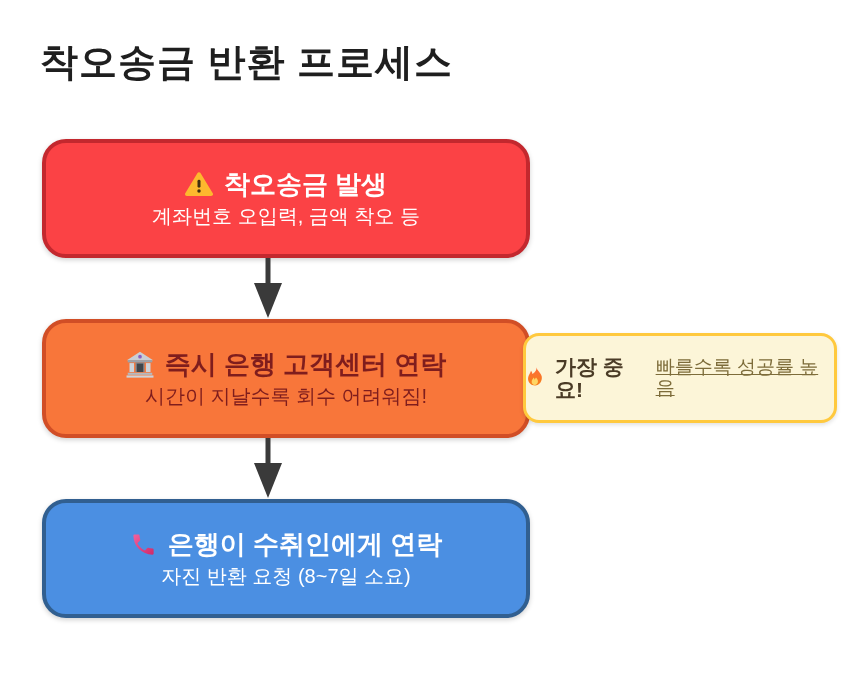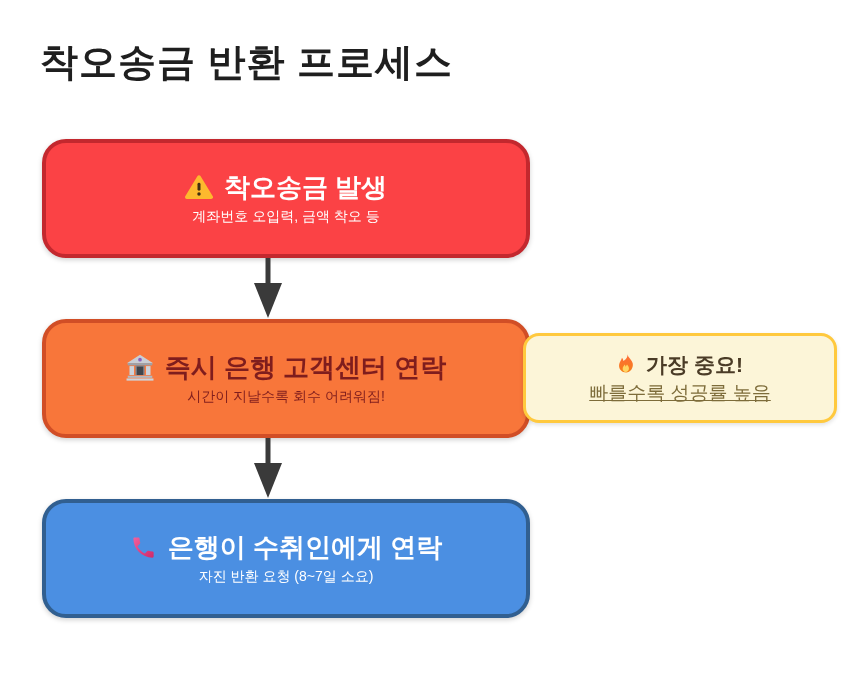--- a/index.html
+++ b/index.html
@@ -19,33 +19,33 @@
     position:absolute;left:42px;width:488px;height:119px;box-sizing:border-box;
     border:4px solid;border-radius:24px;
     display:flex;flex-direction:column;align-items:center;justify-content:center;gap:7px;
     box-shadow:0 2px 5px rgba(0,0,0,.18);
   }
   .step-0{top:139px}
   .step-1{top:319px}
   .step-2{top:499px}
 
   .step-heading{display:flex;align-items:center;gap:11px;font-size:26px;font-weight:800;line-height:1.1;}
-  .step-sub{font-size:14px;line-height:1.1;}
+  .step-sub{font-size:20px;line-height:1.1;}
 
   .icon{display:inline-flex;align-items:center;justify-content:center;}
   .icon svg{display:block;}
 
   .arrow{position:absolute;left:252px;width:32px;height:61px;}
   .arrow-0{top:258px}
   .arrow-1{top:438px}
 
   .note{
     position:absolute;left:523px;top:333px;width:314px;height:90px;box-sizing:border-box;
     border:3px solid;border-radius:16px;
-    display:flex;flex-direction:column;align-items:center;justify-content:center;gap:6px;
+    display:flex;flex-direction:row;align-items:center;justify-content:center;gap:6px;
     box-shadow:0 2px 4px rgba(0,0,0,.12);
   }
   .note-heading{display:flex;align-items:center;gap:9px;font-size:21px;font-weight:800;line-height:1.1;}
   .note-sub{font-size:19px;line-height:1.1;text-decoration:underline;}
 </style>
 </head>
 <body>
 
 <div class="canvas">
 

